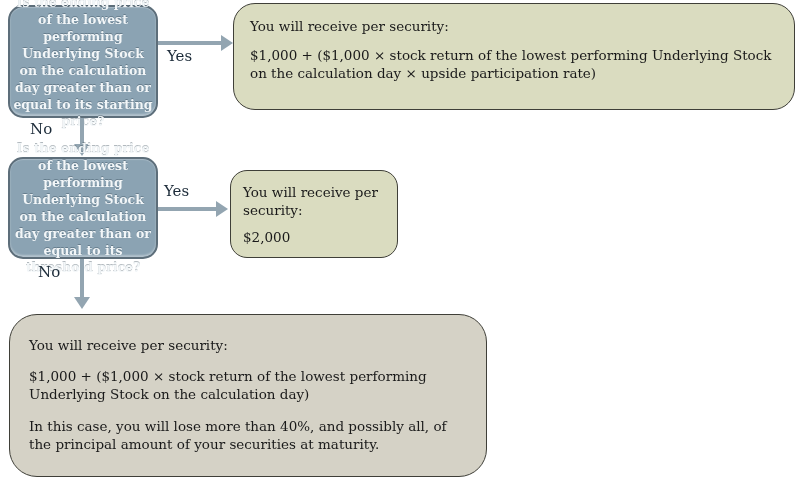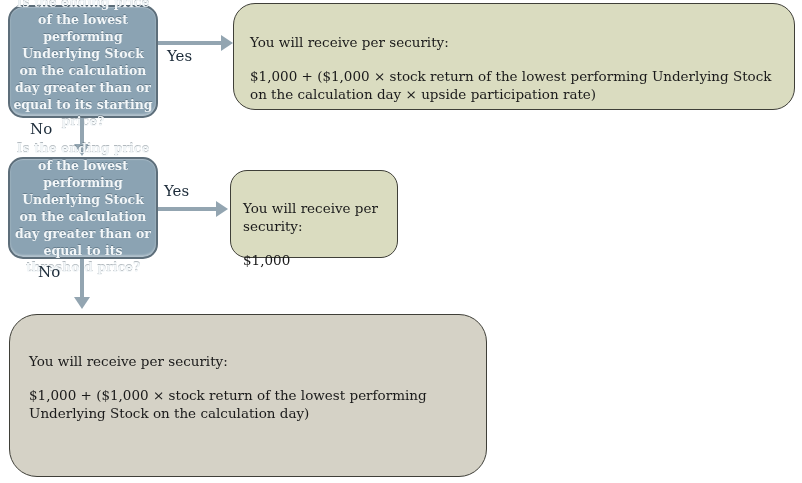--- a/index.html
+++ b/index.html
@@ -45,21 +45,21 @@
   
   .outcome{
     position:absolute;
     box-sizing:border-box;
     background:var(--outcome-fill);
     border:1.5px solid var(--outcome-border);
     color:var(--outcome-text);
     font-size:13.5px;
     line-height:1.35;
   }
-  .outcome p{margin:16px 0 11px 0;}
+  .outcome p{margin:0 0 11px 0;}
   .outcome p:last-child{margin-bottom:0;}
   .box-outcome-upside{left:233px;top:3px;width:562px;height:107px;border-radius:22px;padding:13px 16px;}
   .box-outcome-par{left:230px;top:170px;width:168px;height:88px;border-radius:17px;padding:12px 12px;}
   .box-outcome-par p{margin-bottom:9px;}
   .box-outcome-loss{left:9px;top:314px;width:478px;height:163px;border-radius:28px;padding:21px 19px;background:var(--outcome3-fill);}
   .box-outcome-loss p{margin-bottom:13px;}
 
   
   .hline{position:absolute;height:4px;background:var(--arrow);}
   .vline{position:absolute;width:4px;background:var(--arrow);}
@@ -115,25 +115,26 @@
   <div class="decision box-decision-2">
     <span>Is the ending price of the lowest performing Underlying Stock on the calculation day greater than or equal to its threshold price?</span>
   </div>
 
   <div class="hline a3-line"></div>
   <div class="head-right a3-head"></div>
   <div class="flow-label lbl-yes-2">Yes</div>
 
   <div class="outcome box-outcome-par">
     <p>You will receive per security:</p>
-    <p>$1,000</p>
+    <p>$2,000</p>
   </div>
 
   <div class="vline a4-line"></div>
   <div class="head-down a4-head"></div>
   <div class="flow-label lbl-no-2">No</div>
 
   <div class="outcome box-outcome-loss">
     <p>You will receive per security:</p>
     <p>$1,000 + ($1,000 × stock return of the lowest performing Underlying Stock on the calculation day)</p>
+    <p>In this case, you will lose more than 40%, and possibly all, of the principal amount of your securities at maturity.</p>
   </div>
 
 </div>
 
 </body></html>

